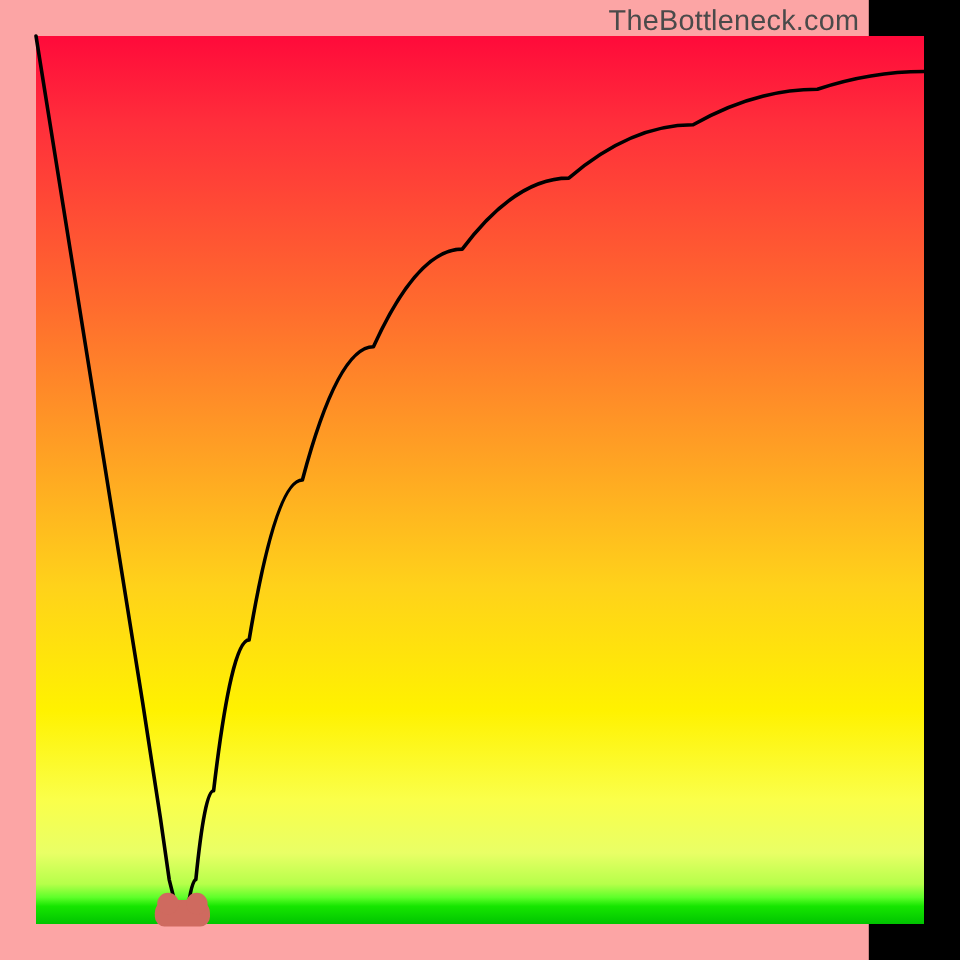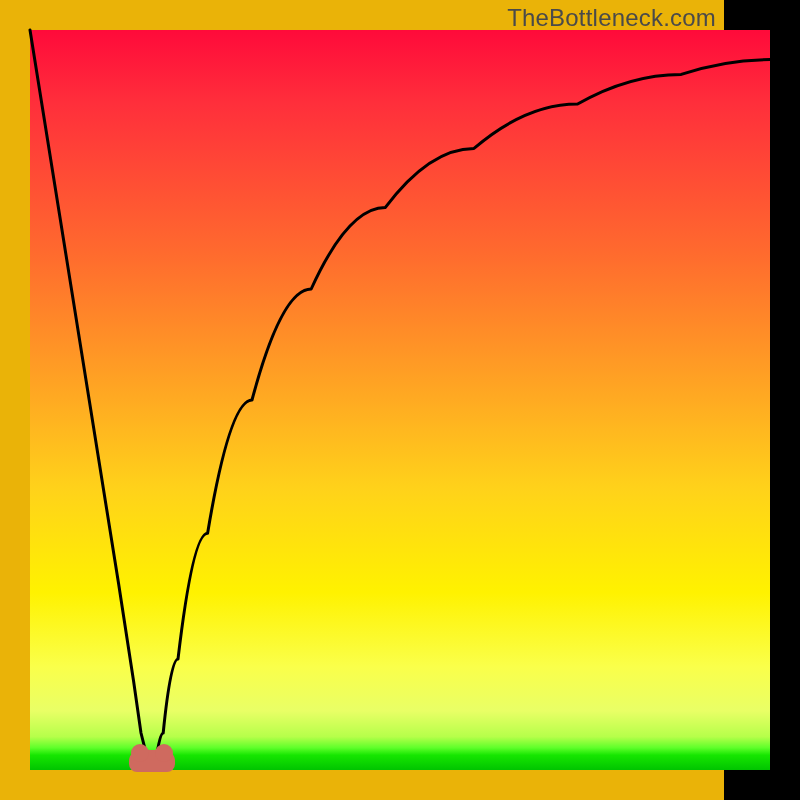--- a/index.html
+++ b/index.html
@@ -8,21 +8,21 @@
     width: 800px;
     height: 800px;
     background: #000;
     overflow: hidden;
     font-family: Arial, Helvetica, sans-serif;
   }
   .frame {
     position: relative;
     width: 724px;
     height: 800px;
-    background: #eab308;
+    background: #fca5a5;
   }
   .plot-area {
     position: absolute;
     left: 30px;
     top: 30px;
     width: 740px;
     height: 740px;
     
     background: linear-gradient(
       to bottom,

